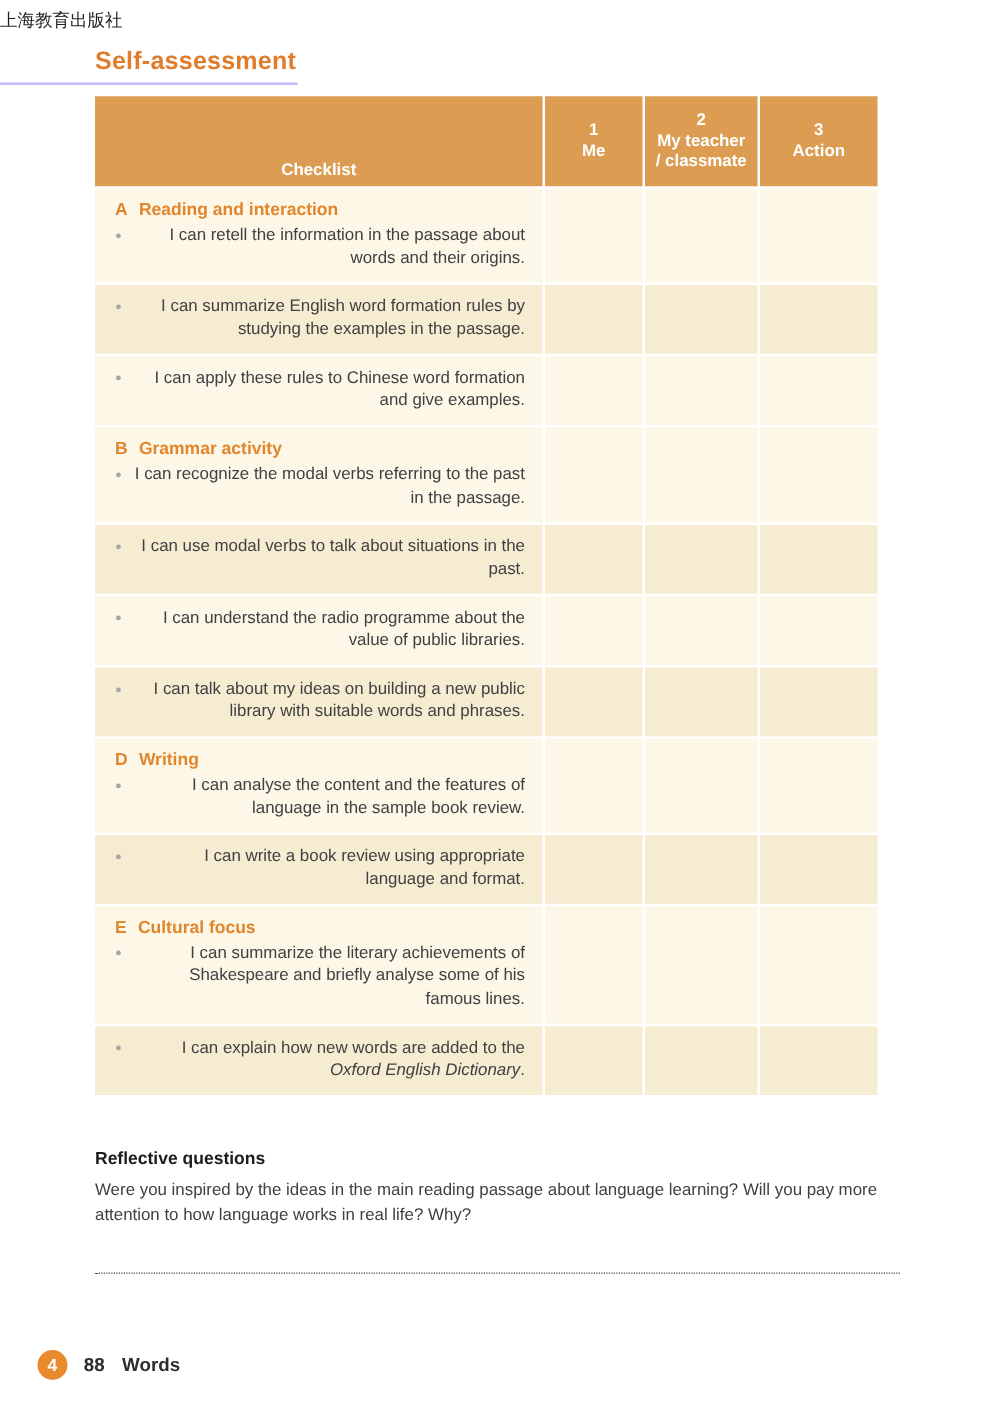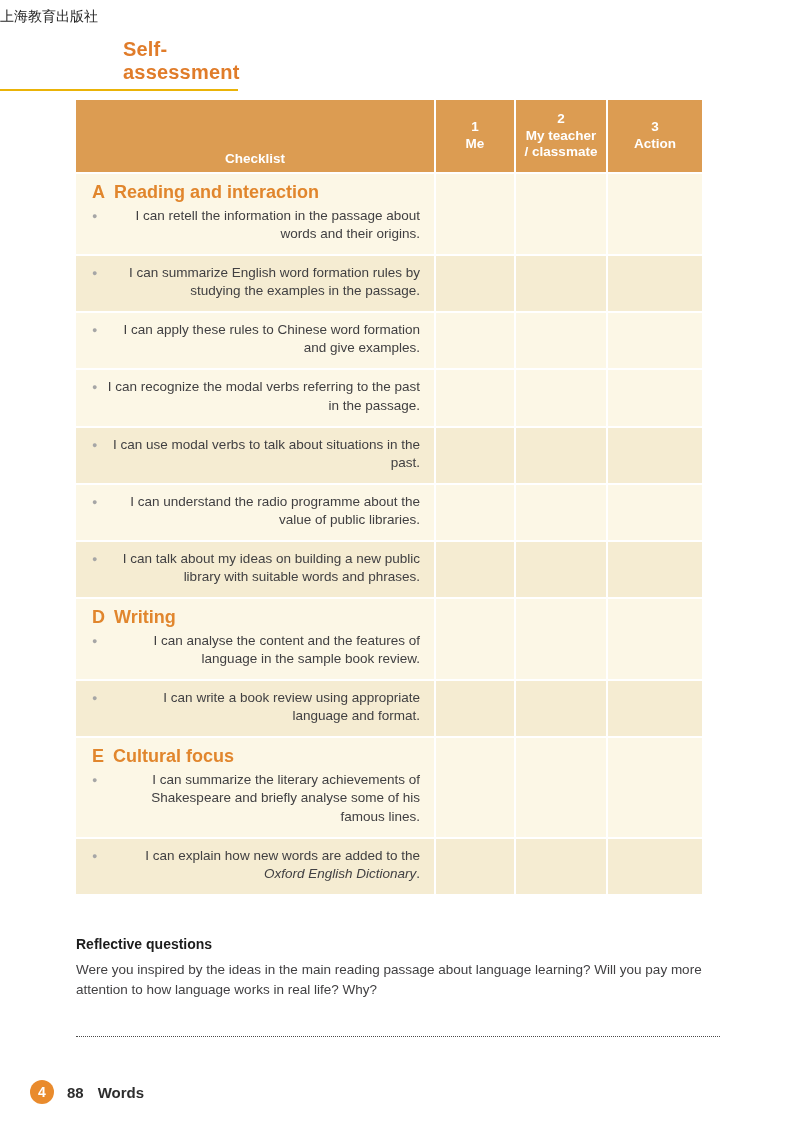--- a/index.html
+++ b/index.html
@@ -14,23 +14,22 @@
   .publisher {
     text-align: left;
     padding-top: 8px;
     font-family: "DejaVu Serif", serif;
     font-size: 14px;
     color: #1f1f1f;
   }
   .title-band {
     margin-top: 12px;
     width: 238px;
-    border-bottom: 2px solid #eab308;
+    border-bottom: 2px solid #c4b5fd;
     padding-bottom: 5px;
-    padding-left: 47px;
   }
   .page-title {
     margin-left: 76px;
     font-size: 20px;
     font-weight: bold;
     color: #e07c2a;
     letter-spacing: 0.2px;
   }
   .content { margin-left: 76px; width: 644px; }
   .instruction {
@@ -60,21 +59,21 @@
     justify-content: center;
     align-items: center;
     text-align: center;
     font-size: 13.5px;
     line-height: 1.25;
     padding: 4px 6px;
   }
   .t-header .c1 { justify-content: flex-end; }
   .hnum { display: block; }
   .sec-title {
-    font-size: 18px;
+    font-size: 14px;
     font-weight: bold;
     color: #e1862d;
     margin-bottom: 4px;
   }
   .sec-letter { margin-right: 9px; }
   .item { display: flex; }
   .bullet {
     color: #a6a6a6;
     font-size: 9px;
     line-height: 18px;
@@ -204,20 +203,23 @@
           <span class="item-text">I can apply these rules to Chinese word formation and give examples.</span>
         </div>
       </div>
       <div class="cell c2"></div>
       <div class="cell c3"></div>
       <div class="cell c4"></div>
     </div>
 
     <div class="t-row">
       <div class="cell c1">
+        <div class="sec-title">
+          <span class="sec-letter">B</span><span>Grammar activity</span>
+        </div>
         <div class="item">
           <span class="bullet">●</span>
           <span class="item-text">I can recognize the modal verbs referring to the past in the passage.</span>
         </div>
       </div>
       <div class="cell c2"></div>
       <div class="cell c3"></div>
       <div class="cell c4"></div>
     </div>
 

